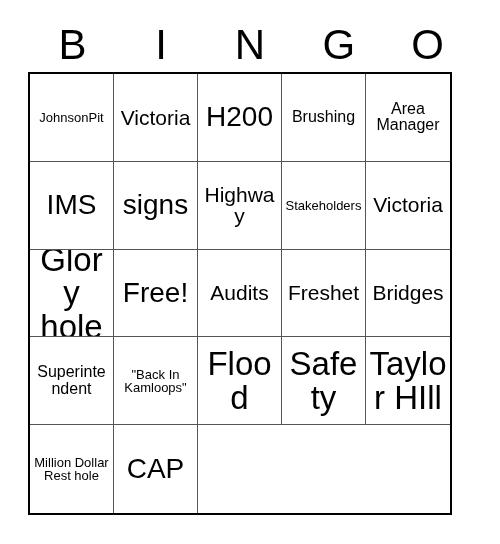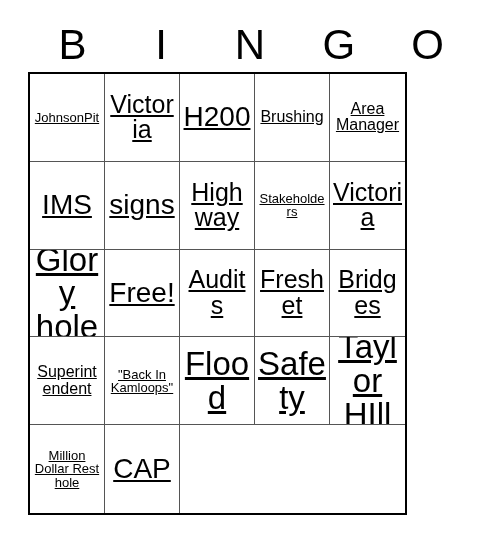--- a/index.html
+++ b/index.html
@@ -43,29 +43,28 @@
     letter-spacing: 0;
     color: #000;
     user-select: none;
   }
 
   
   #grid {
     position: absolute;
     left: 28px;
     top: 72px;
-    width: 379px;
+    width: 424px;
     height: 443px;
     box-sizing: border-box;
     border: 2px solid #000000;
     display: grid;
     grid-template-columns: repeat(5, 1fr);
     grid-template-rows: repeat(5, 1fr);
     background: #ffffff;
-    text-decoration: underline;
   }
 
   .cell {
     box-sizing: border-box;
     border-right: 1px solid #555555;
     border-bottom: 1px solid #555555;
     display: flex;
     align-items: center;
     justify-content: center;
     text-align: center;
@@ -80,21 +79,21 @@
     display: block;
     width: 100%;
     line-height: 1.02;
     word-wrap: break-word;
     color: #000000;
   }
 
   
   .fs-xxl  { font-size: 28px; }
   .fs-xl   { font-size: 33px; }
-  .fs-lg   { font-size: 25px; }
+  .fs-lg   { font-size: 21px; }
   .fs-md   { font-size: 16px; }
   .fs-sm   { font-size: 13px; }
   .fs-xs   { font-size: 16px; }
 </style>
 </head>
 <body>
 
 <div id="bingo-card">
 
   <div id="header-row">

